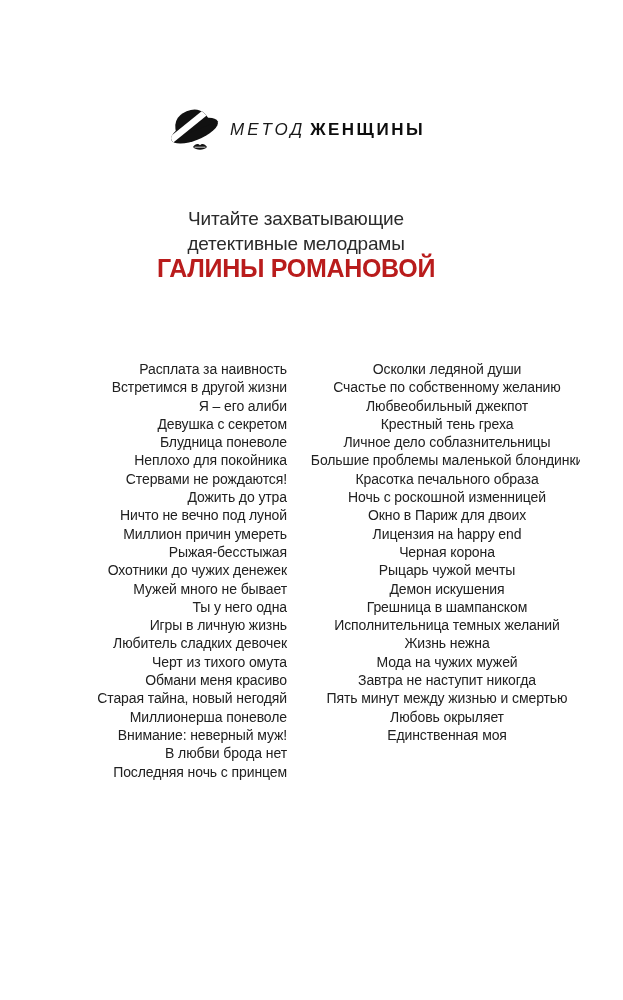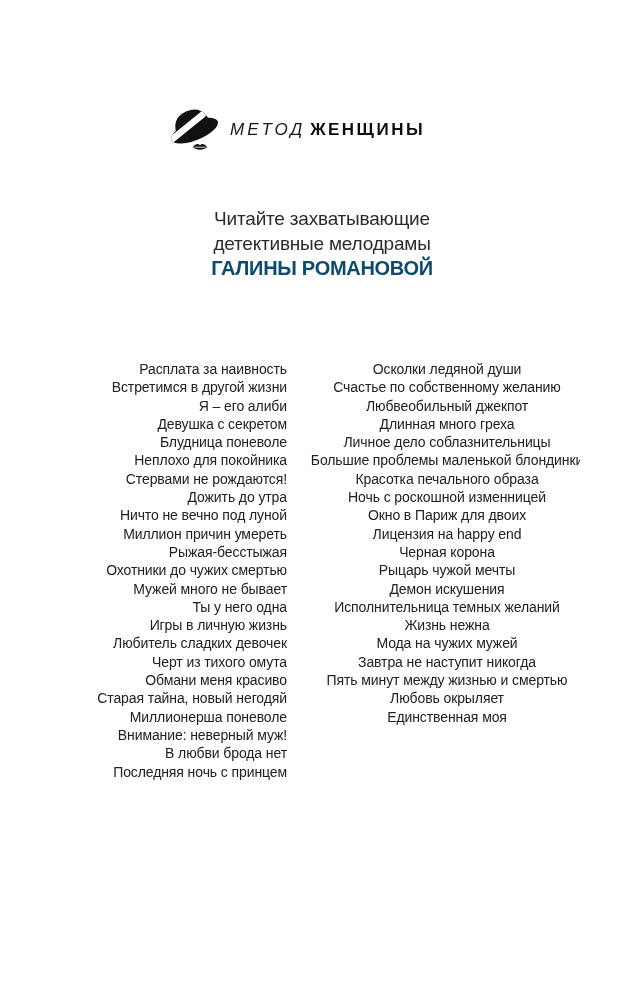--- a/index.html
+++ b/index.html
@@ -52,26 +52,25 @@
   .intro {
     position: absolute;
     top: 207px;
     left: 0;
     width: 592px;
     text-align: center;
     font-size: 19px;
     line-height: 24.5px;
     color: #2b2b2b;
     letter-spacing: -0.2px;
-    padding-left: 26px;
   }
   .intro .author {
     font-weight: 700;
-    font-size: 20px;
-    color: #0c4a6e;
+    font-size: 25px;
+    color: #b91c1c;
     letter-spacing: -0.3px;
   }
   
   .books {
     position: absolute;
     top: 360px;
     left: 30px;
     display: flex;
   }
   .col {
@@ -135,47 +134,48 @@
         <div class="book">Встретимся в другой жизни</div>
         <div class="book">Я – его алиби</div>
         <div class="book">Девушка с секретом</div>
         <div class="book">Блудница поневоле</div>
         <div class="book">Неплохо для покойника</div>
         <div class="book">Стервами не рождаются!</div>
         <div class="book">Дожить до утра</div>
         <div class="book">Ничто не вечно под луной</div>
         <div class="book">Миллион причин умереть</div>
         <div class="book">Рыжая-бесстыжая</div>
-        <div class="book">Охотники до чужих смертью</div>
+        <div class="book">Охотники до чужих денежек</div>
         <div class="book">Мужей много не бывает</div>
         <div class="book">Ты у него одна</div>
         <div class="book">Игры в личную жизнь</div>
         <div class="book">Любитель сладких девочек</div>
         <div class="book">Черт из тихого омута</div>
         <div class="book">Обмани меня красиво</div>
         <div class="book">Старая тайна, новый негодяй</div>
         <div class="book">Миллионерша поневоле</div>
         <div class="book">Внимание: неверный муж!</div>
         <div class="book">В любви брода нет</div>
         <div class="book">Последняя ночь с принцем</div>
       </div>
     <div class="col col-right">
         <div class="book">Осколки ледяной души</div>
         <div class="book">Счастье по собственному желанию</div>
         <div class="book">Любвеобильный джекпот</div>
-        <div class="book">Длинная много греха</div>
+        <div class="book">Крестный тень греха</div>
         <div class="book">Личное дело соблазнительницы</div>
         <div class="book">Большие проблемы маленькой блондинки</div>
         <div class="book">Красотка печального образа</div>
         <div class="book">Ночь с роскошной изменницей</div>
         <div class="book">Окно в Париж для двоих</div>
         <div class="book">Лицензия на happy end</div>
         <div class="book">Черная корона</div>
         <div class="book">Рыцарь чужой мечты</div>
         <div class="book">Демон искушения</div>
+        <div class="book">Грешница в шампанском</div>
         <div class="book">Исполнительница темных желаний</div>
         <div class="book">Жизнь нежна</div>
         <div class="book">Мода на чужих мужей</div>
         <div class="book">Завтра не наступит никогда</div>
         <div class="book">Пять минут между жизнью и смертью</div>
         <div class="book">Любовь окрыляет</div>
         <div class="book">Единственная моя</div>
       </div>
   </div>
 

